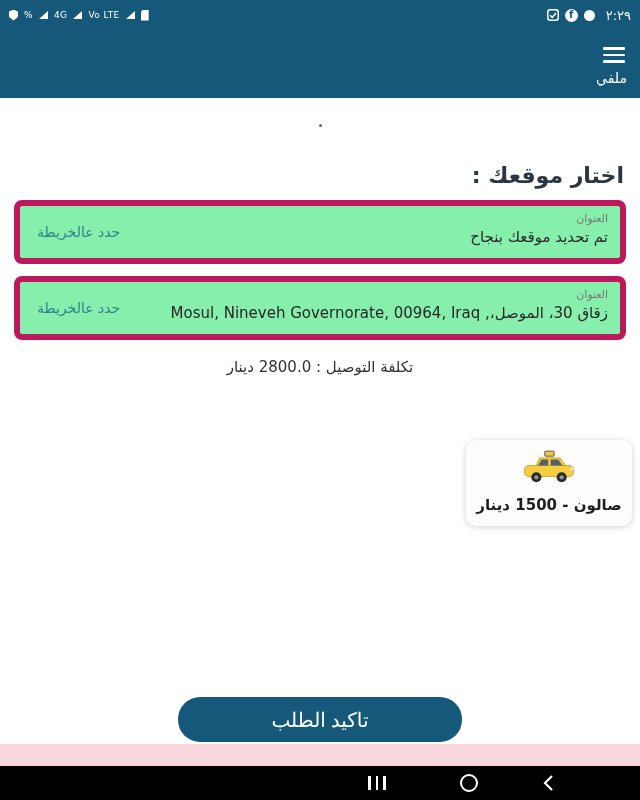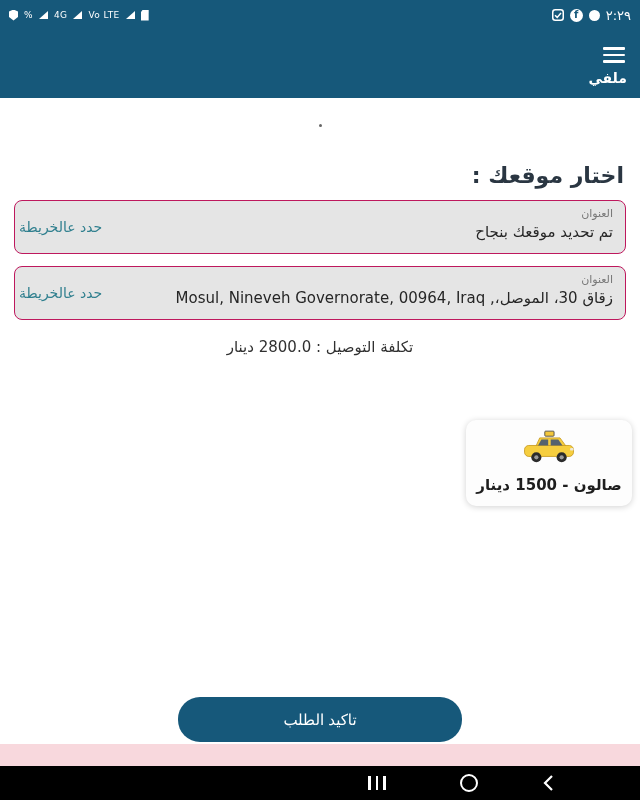--- a/index.html
+++ b/index.html
@@ -23,45 +23,45 @@
   }
   .sb-left,.sb-right{display:flex;align-items:center;gap:6px;}
   .sb-text{font-size:9px;color:#fff;letter-spacing:.4px;line-height:1;}
   .shield{width:9px;height:11px;background:#fff;
     clip-path:polygon(50% 0,100% 18%,100% 68%,50% 100%,0 68%,0 18%);}
   .tri{width:0;height:0;border-left:9px solid transparent;border-bottom:8px solid #fff;}
   .sim{width:8px;height:11px;background:#fff;clip-path:polygon(0 28%,28% 0,100% 0,100% 100%,0 100%);}
   .fb{width:13px;height:13px;background:#fff;color:var(--primary);border-radius:50%;
     font-size:10px;font-weight:bold;display:flex;align-items:center;justify-content:center;line-height:1;}
   .dotic{width:11px;height:11px;background:#fff;border-radius:50%;}
-  .sb-time{font-size:13px;line-height:1;}
+  .sb-time{font-size:13px;margin-left:5px;line-height:1;}
 
   
-  .app-header{height:68px;background:var(--primary);position:relative;font-weight:bold;}
+  .app-header{height:68px;background:var(--primary);position:relative;}
   .menu-btn{position:absolute;top:17px;right:15px;width:22px;display:flex;flex-direction:column;gap:4px;cursor:pointer;}
   .menu-btn i{height:2.5px;background:#fff;border-radius:1px;display:block;}
   .profile-label{position:absolute;top:40px;right:13px;color:#fff;font-size:14px;}
 
   
   .content{position:relative;}
   .stray-dot{width:3px;height:3px;border-radius:50%;background:#666;margin:26px auto 0;}
   .section-heading{margin:36px 16px 0;font-size:22px;font-weight:bold;color:#2a3642;}
-  .field-card{margin:12px 14px 0;border:1px solid #be185d;border-radius:8px;background:#e5e5e5;
+  .field-card{margin:12px 14px 0;border:6px solid #be185d;border-radius:8px;background:#86efac;
     padding:6px 12px 12px;position:relative;min-height:50px;}
   .field-label{font-size:11px;color:#777;}
   .field-value{font-size:15px;color:#262626;margin-top:3px;margin-left:110px;}
-  .map-link{position:absolute;left:4px;top:50%;transform:translateY(-50%);
+  .map-link{position:absolute;left:17px;top:50%;transform:translateY(-50%);
     color:var(--link);font-size:14px;cursor:pointer;white-space:nowrap;}
   .cost{margin-top:18px;text-align:center;font-size:15px;color:#303030;}
   .vehicle-card{width:166px;margin:64px 8px 0 auto;background:#fdfdfd;border-radius:10px;
     box-shadow:0 1px 6px rgba(0,0,0,.18);padding:10px 8px 12px;text-align:center;cursor:pointer;}
   .vehicle-label{margin-top:6px;font-size:15px;font-weight:600;color:#1e1e1e;}
   .confirm-btn{position:absolute;left:178px;top:697px;width:284px;height:45px;border:none;
-    border-radius:22px;background:var(--primary);color:#fff;font-size:15px;cursor:pointer;
-    font-family:Liberation Sans, sans-serif;}
+    border-radius:22px;background:var(--primary);color:#fff;font-size:20px;cursor:pointer;
+    font-family:Liberation Serif, serif;}
 
   
   .pink-strip{position:absolute;left:0;top:744px;width:100%;height:22px;background:var(--pink);}
   .nav-bar{position:absolute;left:0;top:766px;width:100%;height:34px;background:#000;}
   .nav-recents{position:absolute;left:368px;top:10px;display:flex;gap:5px;cursor:pointer;}
   .nav-recents i{width:2.5px;height:14px;background:#fff;display:block;}
   .nav-home{position:absolute;left:460px;top:8px;width:18px;height:18px;border:2.5px solid #fff;
     border-radius:50%;cursor:pointer;}
   .nav-back{position:absolute;left:543px;top:8px;cursor:pointer;line-height:0;}
 </style>

